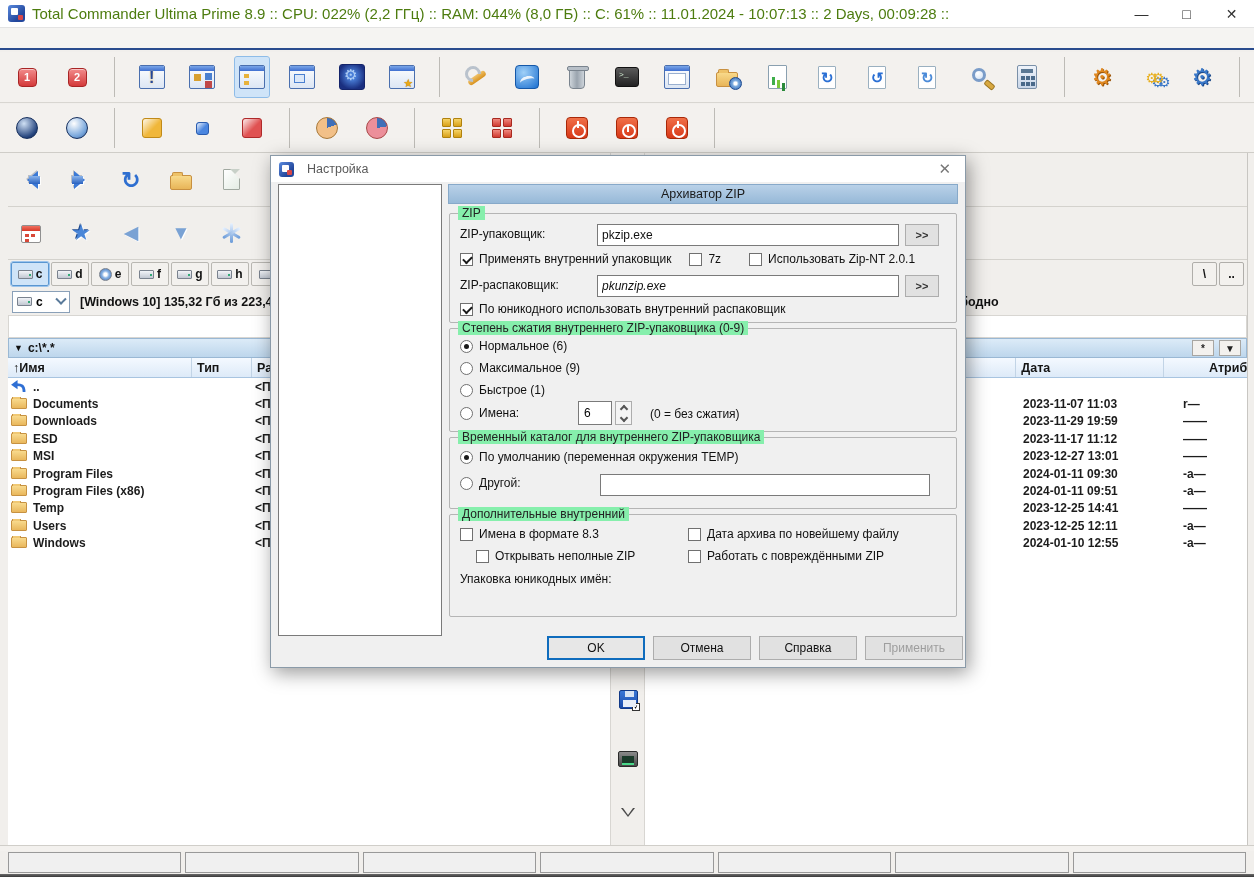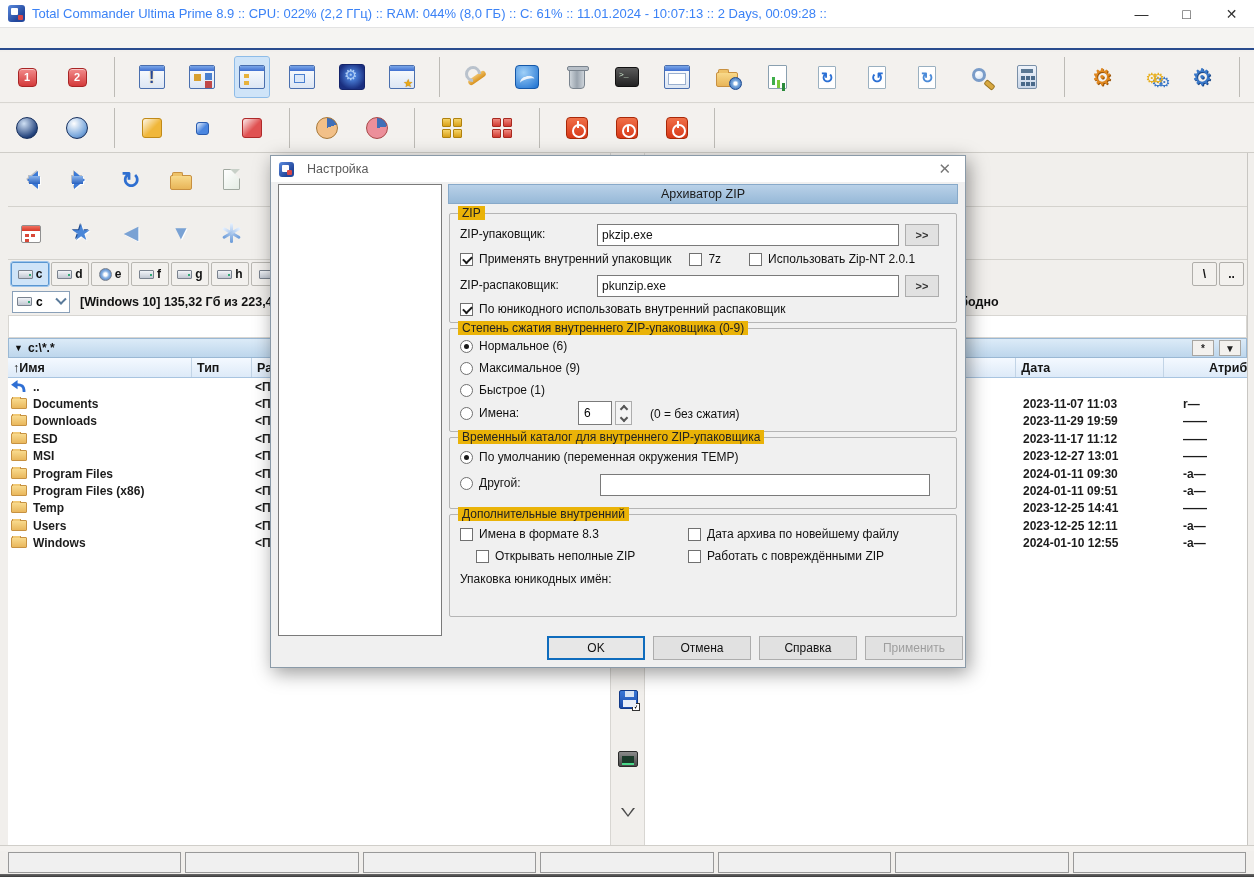--- a/index.html
+++ b/index.html
@@ -4,21 +4,21 @@
 <style>
   *{box-sizing:border-box;margin:0;padding:0;font-family:"Liberation Sans",sans-serif;}
   html,body{width:1254px;height:877px;background:#f1efec;overflow:hidden;}
   .screen{position:relative;width:1254px;height:877px;background:#f1efec;}
 
   
   .titlebar{position:absolute;left:0;top:0;width:100%;height:28px;background:#fff;display:flex;align-items:center;padding-left:8px;border-bottom:1px solid #e3e3e3;}
   .tc-ico{width:17px;height:17px;border-radius:3px;background:linear-gradient(135deg,#5a8ade 0%,#23479c 70%);position:relative;margin-right:7px;flex:none;}
   .tc-ico::after{content:"";position:absolute;left:3px;top:3px;width:7px;height:7px;background:#fff;border-radius:1px;}
   .tc-ico::before{content:"";position:absolute;right:2px;bottom:2px;width:5px;height:5px;background:#d84848;border-radius:1px;z-index:1;}
-  .title{font-size:13px;color:#3b82f6;white-space:nowrap;}
+  .title{font-size:15px;color:#4d7c0f;white-space:nowrap;}
   .wc{margin-left:auto;display:flex;height:100%;}
   .wc span{width:45px;height:100%;display:flex;align-items:center;justify-content:center;font-size:14px;color:#333;}
 
   
   .menubar{position:absolute;left:0;top:28px;width:100%;height:22px;background:#f5f4f2;display:flex;align-items:center;padding:0 10px;border-bottom:2px solid #2a4c8e;}
   .mgroup{display:flex;}
   .mgroup.rgt{margin-left:auto;}
   .mi{font-size:12.5px;color:#1a1a1a;padding:2px 9px;white-space:nowrap;cursor:default;}
 
   
@@ -187,21 +187,21 @@
   
   .dialog{position:absolute;left:270px;top:155px;width:696px;height:513px;background:#f0f0f0;border:1px solid #8a9aa8;box-shadow:3px 5px 18px rgba(0,0,0,.4);z-index:20;}
   .dtitle{position:absolute;left:0;top:0;width:100%;height:26px;background:#fff;display:flex;align-items:center;padding:0 8px;gap:6px;}
   .dtitle .txt{font-size:12.5px;color:#5a5a5a;}
   .dclose{margin-left:auto;font-size:15px;color:#777;padding:0 6px;}
   .catlist{position:absolute;left:7px;top:28px;width:164px;height:452px;background:#fff;border:1px solid #7a7a7a;overflow:hidden;font-size:12px;color:#111;padding-top:2px;}
   .cat{line-height:15.5px;white-space:nowrap;overflow:hidden;}
   .cat.selected{background:#1072d6;color:#fff;}
   .dhead{position:absolute;left:177px;top:28px;right:7px;height:20px;background:linear-gradient(#b9d1e8,#97b9d8);border:1px solid #87a9c9;display:flex;align-items:center;justify-content:center;font-size:12.5px;color:#1a1a1a;}
   .grp{position:absolute;left:178px;right:8px;border:1px solid #b5b5b5;border-radius:2px;}
-  .grp .legend{position:absolute;left:8px;top:-8px;background:#eab308;padding:0 4px;font-size:12px;color:#222;white-space:nowrap;}
+  .grp .legend{position:absolute;left:8px;top:-8px;background:#86efac;padding:0 4px;font-size:12px;color:#222;white-space:nowrap;}
   .g-zip{top:57px;height:110px;}
   .g-comp{top:172px;height:104px;}
   .g-temp{top:281px;height:72px;}
   .g-extra{top:358px;height:103px;}
   .lbl{position:absolute;font-size:12px;color:#111;white-space:nowrap;}
   .tin{position:absolute;height:22px;background:#fff;border:1px solid #7a7a7a;font-size:12px;padding:0 4px;color:#111;}
   .bb{position:absolute;width:34px;height:22px;background:#e1e1e1;border:1px solid #adadad;font-size:11px;font-weight:bold;color:#333;display:flex;align-items:center;justify-content:center;}
   .cbrow{position:absolute;display:flex;align-items:center;gap:6px;font-size:12px;color:#111;white-space:nowrap;}
   .cb{width:13px;height:13px;background:#fff;border:1px solid #707070;position:relative;flex:none;}
   .cb.checked::after{content:"";position:absolute;left:2px;top:2px;width:7px;height:4px;border-left:2px solid #1a1a1a;border-bottom:2px solid #1a1a1a;transform:rotate(-45deg);}
@@ -918,21 +918,21 @@
       <span class="bb" style="left:455px;top:10px">&gt;&gt;</span>
       <span class="cbrow" style="left:10px;top:38px">
         <span class="cb checked"></span>
         <span>Применять внутренний упаковщик</span>
         <span class="cb" style="margin-left:12px"></span>
         <span>7z</span>
         <span class="cb" style="margin-left:22px"></span>
         <span>Использовать Zip-NT 2.0.1</span>
       </span>
       <span class="lbl" style="left:10px;top:64px">ZIP-распаковщик:</span>
-      <input class="tin" style="left: 147px; top: 61px; width: 302px;" value="pkunzip.exe">
+      <input class="tin" style="left: 147px; top: 61px; width: 302px; font-style: italic;" value="pkunzip.exe">
       <span class="bb" style="left:455px;top:61px">&gt;&gt;</span>
       <span class="cbrow" style="left:10px;top:88px">
         <span class="cb checked"></span>
         <span>По юникодного использовать внутренний распаковщик</span>
       </span>
     </div>
 
     <div class="grp g-comp">
       <span class="legend">Степень сжатия внутреннего ZIP-упаковщика (0-9)</span>
       <span class="cbrow" style="left:10px;top:10px">

